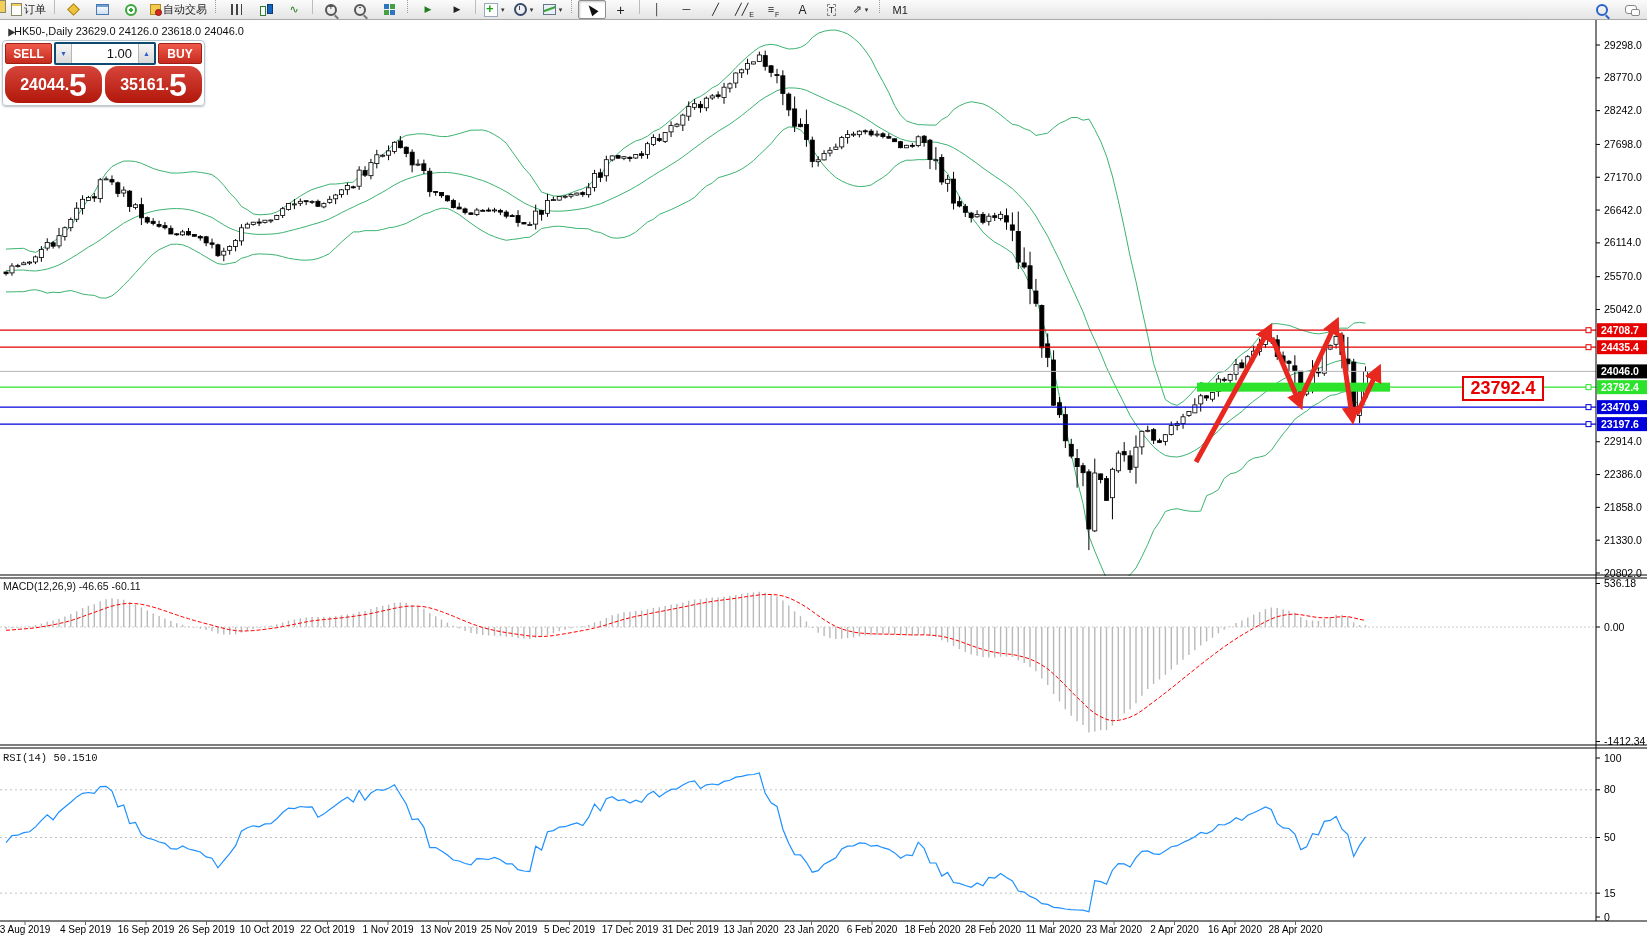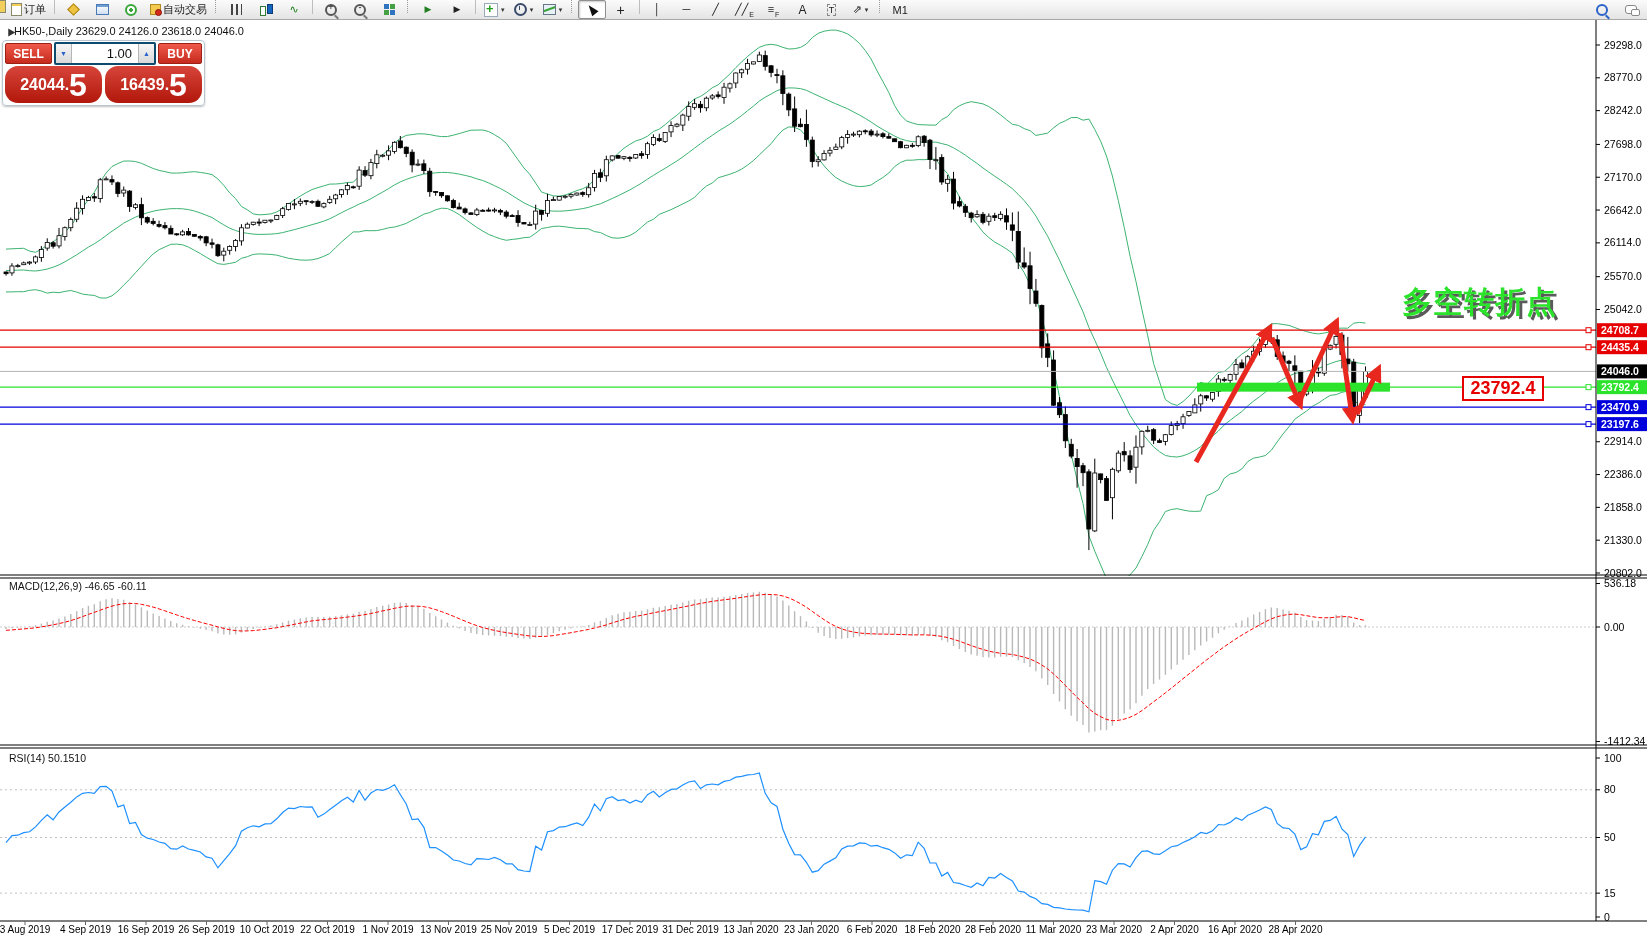--- a/index.html
+++ b/index.html
@@ -64,21 +64,21 @@
   .spin-val{flex:1;display:flex;align-items:center;justify-content:flex-end;padding-right:6px;font-size:13px;color:#111;}
   .tp-row2{display:flex;gap:3px;margin-top:2px;}
   .tp-price{flex:1;height:36px;border-radius:13px;background:linear-gradient(#d7453a,#b2170b);color:#fff;
       display:flex;align-items:center;justify-content:center;padding-top:1px;cursor:pointer;}
   .tp-price .main{font-size:16px;font-weight:bold;line-height:34px;}
   .tp-price .big{font-size:32px;font-weight:bold;line-height:34px;}
   .turn-text{position:absolute;left:1402px;top:282px;font-size:30px;font-weight:bold;color:#2be32b;
       text-shadow:3px 3px 0 #5a5a5a;letter-spacing:1px;z-index:4;white-space:nowrap;}
   .callout{position:absolute;left:1462px;top:376px;width:78px;height:21px;border:2px solid #e60000;background:#fff;
       color:#e60000;font-size:18px;font-weight:600;display:flex;align-items:center;justify-content:center;z-index:4;}
-  .ind-label{position:absolute;left:9px;font-size:10.5px;color:#111;z-index:4;}
+  .ind-label{position:absolute;left:3px;font-size:10.5px;color:#111;z-index:4;}
   svg text{font-family:"Liberation Sans",sans-serif;}
 </style>
 </head>
 <body>
 
 <div class="app">
 
   <div class="tb">
     <span class="ic ic-sliver"></span>
     <span class="tbtn">
@@ -1062,24 +1062,23 @@
       </div>
       <div class="tp-btn buy">BUY</div>
     </div>
     <div class="tp-row2">
       <div class="tp-price">
         <span class="main">24044</span>
           <span class="main">.</span>
           <span class="big">5</span>
       </div>
       <div class="tp-price">
-        <span class="main">16439</span>
+        <span class="main">35161</span>
           <span class="main">.</span>
           <span class="big">5</span>
       </div>
     </div>
   </div>
 
-  <div class="turn-text">多空转折点</div>
   <div class="callout">23792.4</div>
   <div class="ind-label" style="top:580px;">MACD(12,26,9) -46.65 -60.11</div>
-  <div class="ind-label" style="top:752px;">RSI(14) 50.1510</div>
+  <div class="ind-label" style="top:752px;font-family:Liberation Mono, monospace;">RSI(14) 50.1510</div>
 </div>
 
 </body></html>

